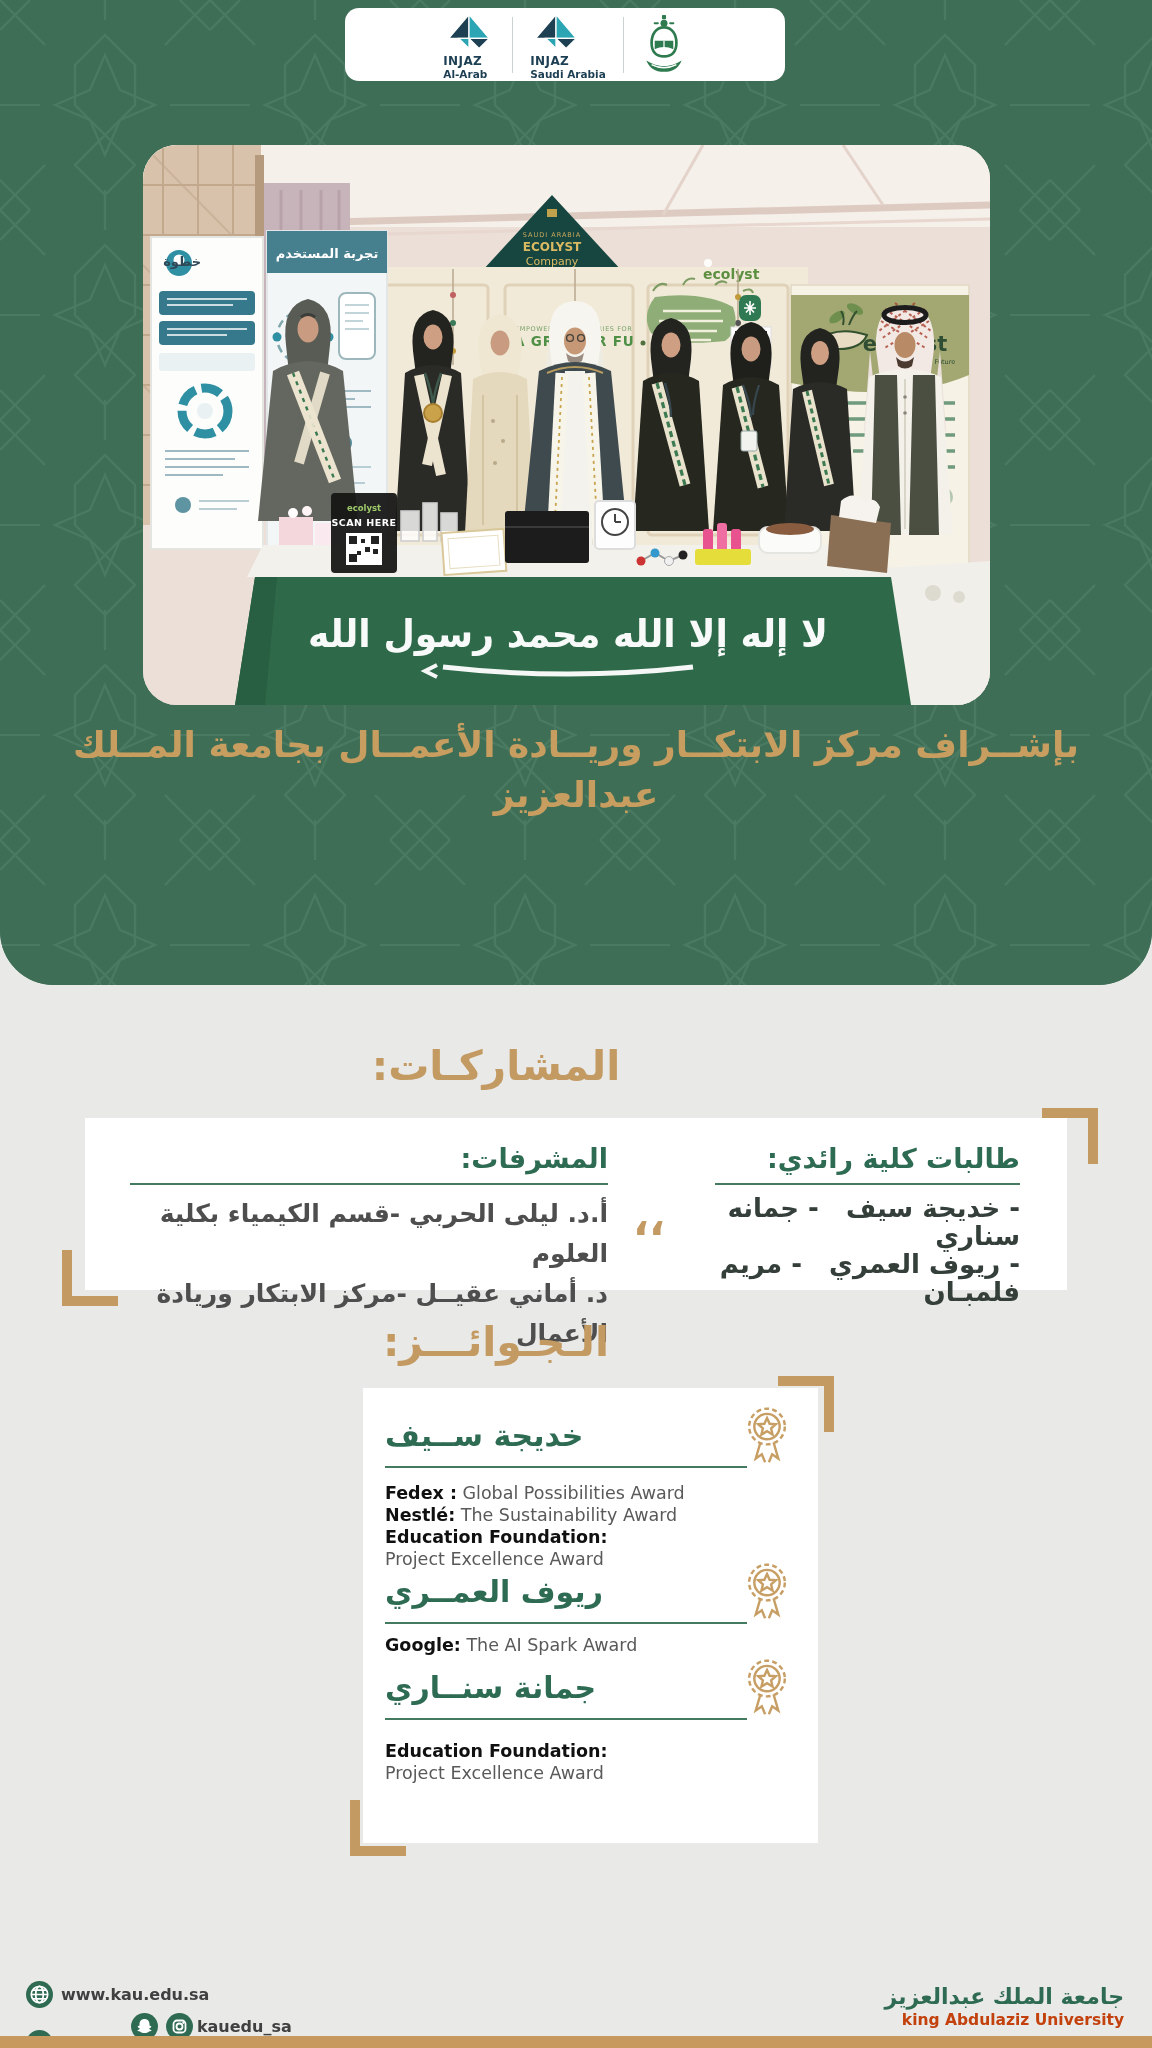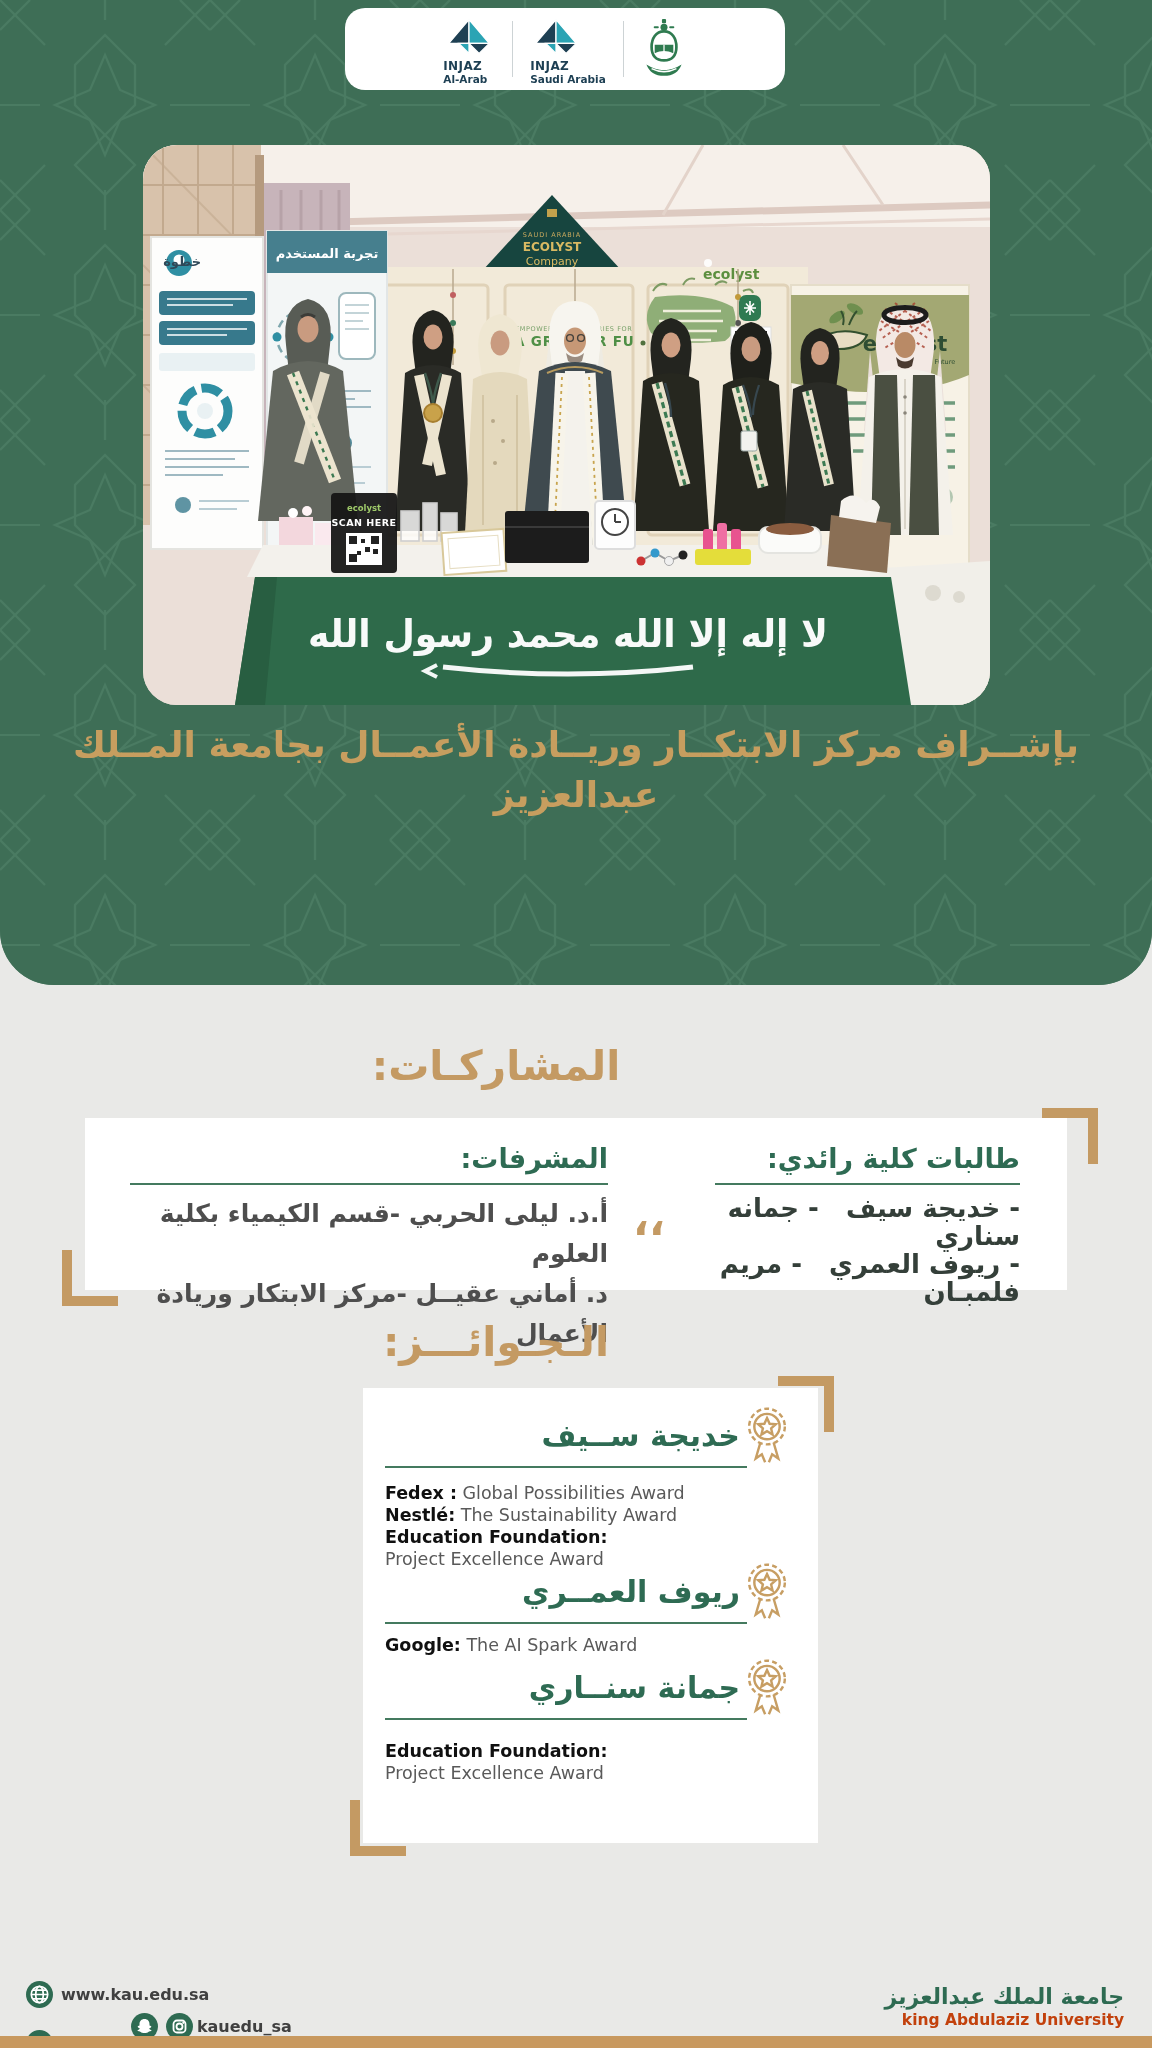--- a/index.html
+++ b/index.html
@@ -9,22 +9,22 @@
     font-family:"DejaVu Sans","Liberation Sans",sans-serif;
     position:relative;overflow:hidden;
   }
   #poster{position:relative;width:1152px;height:2048px;background:#e9e9e7;overflow:hidden;}
 
   
   .hero{position:absolute;left:0;top:0;width:1152px;height:985px;
     background:#3e6e56;border-radius:0 0 54px 54px;overflow:hidden;}
   .hero-pattern{position:absolute;left:0;top:0;}
 
-  .logo-card{position:absolute;left:345px;top:8px;width:440px;height:82px;
-    background:#ffffff;border-radius:20px;
+  .logo-card{position:absolute;left:345px;top:8px;width:440px;height:73px;
+    background:#ffffff;border-radius:14px;
     display:flex;align-items:center;justify-content:center;gap:17px;}
   .logo-block{display:flex;flex-direction:column;align-items:flex-start;}
   .logo-block .ltxt1{font-size:12px;font-weight:bold;color:#1d3f53;letter-spacing:.4px;line-height:13px;}
   .logo-block .ltxt2{font-size:10.5px;font-weight:bold;color:#1d3f53;line-height:12px;}
   .logo-divider{width:1px;height:56px;background:#cdd3d5;}
 
   .photo{position:absolute;left:143px;top:145px;width:847px;height:560px;
     border-radius:34px;overflow:hidden;background:#ebdfd8;}
 
   .hero-kicker{position:absolute;left:66px;top:720px;width:1020px;
@@ -61,21 +61,21 @@
   .students-names{color:#343f39;font-size:26px;font-weight:bold;line-height:28px;}
   .supervisors-names{color:#4e4e4e;font-size:25px;font-weight:bold;line-height:40px;}
   .quote-mark{position:absolute;left:548px;top:78px;color:#c49a63;
     font-size:42px;font-weight:bold;direction:rtl;}
 
   
   .award-entry{position:absolute;left:22px;width:409px;}
   .entry-1{top:16px;}
   .entry-2{top:172px;}
   .entry-3{top:268px;}
-  .name-row{display:flex;flex-direction:row;justify-content:flex-end;align-items:center;gap:0;}
+  .name-row{display:flex;flex-direction:row;justify-content:space-between;align-items:center;gap:16px;}
   .award-name{color:#2e6b53;font-size:30px;font-weight:bold;direction:rtl;white-space:nowrap;}
   .award-underline{border-bottom:2px solid #447a5f;width:362px;margin-top:0px;}
   .award-lines{margin-top:14px;font-size:17.5px;line-height:22px;color:#595959;text-align:left;}
   .entry-2 .award-lines{margin-top:10px;}
   .entry-3 .award-lines{margin-top:20px;}
   .award-lines b{color:#101010;}
 
   
   .f-left{position:absolute;left:26px;top:1981px;}
   .f-row{display:flex;align-items:center;gap:8px;height:27px;margin-bottom:5px;}

